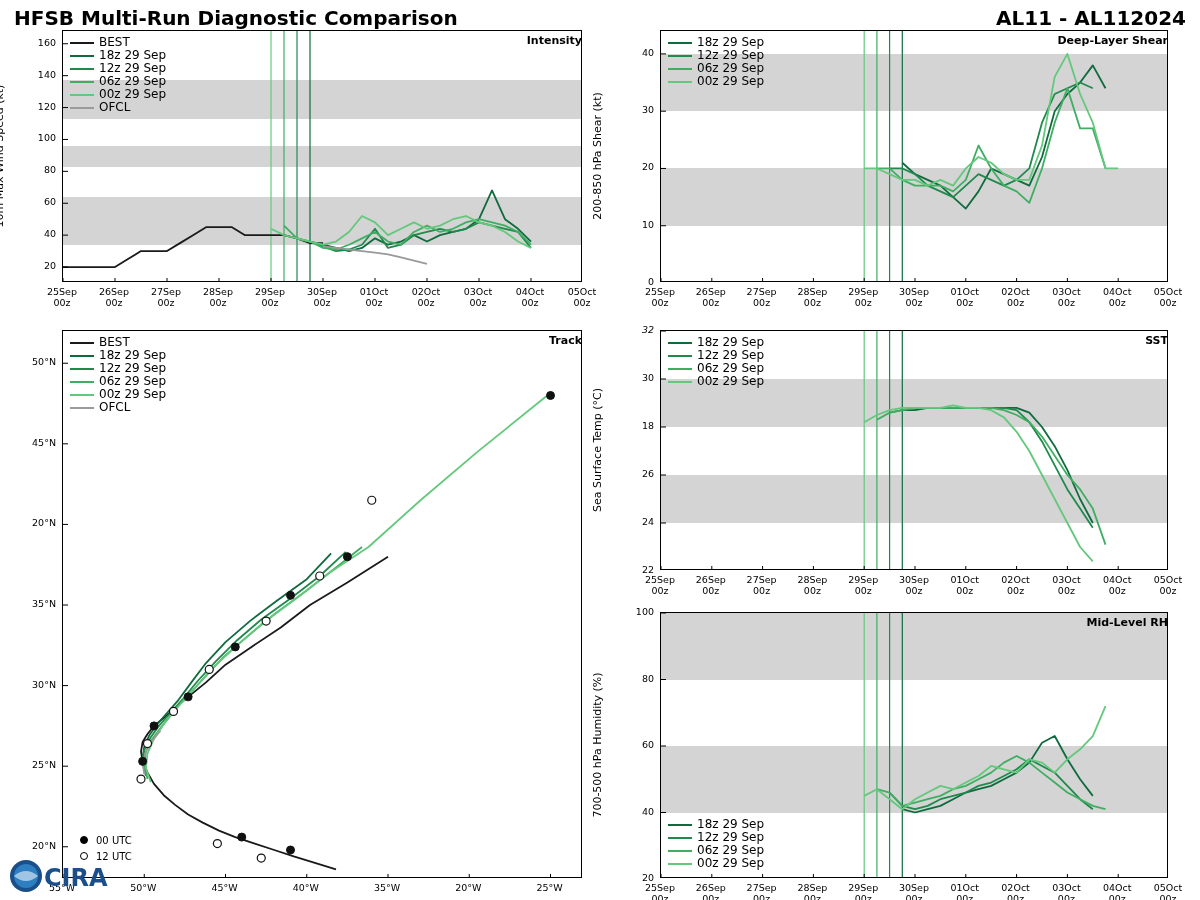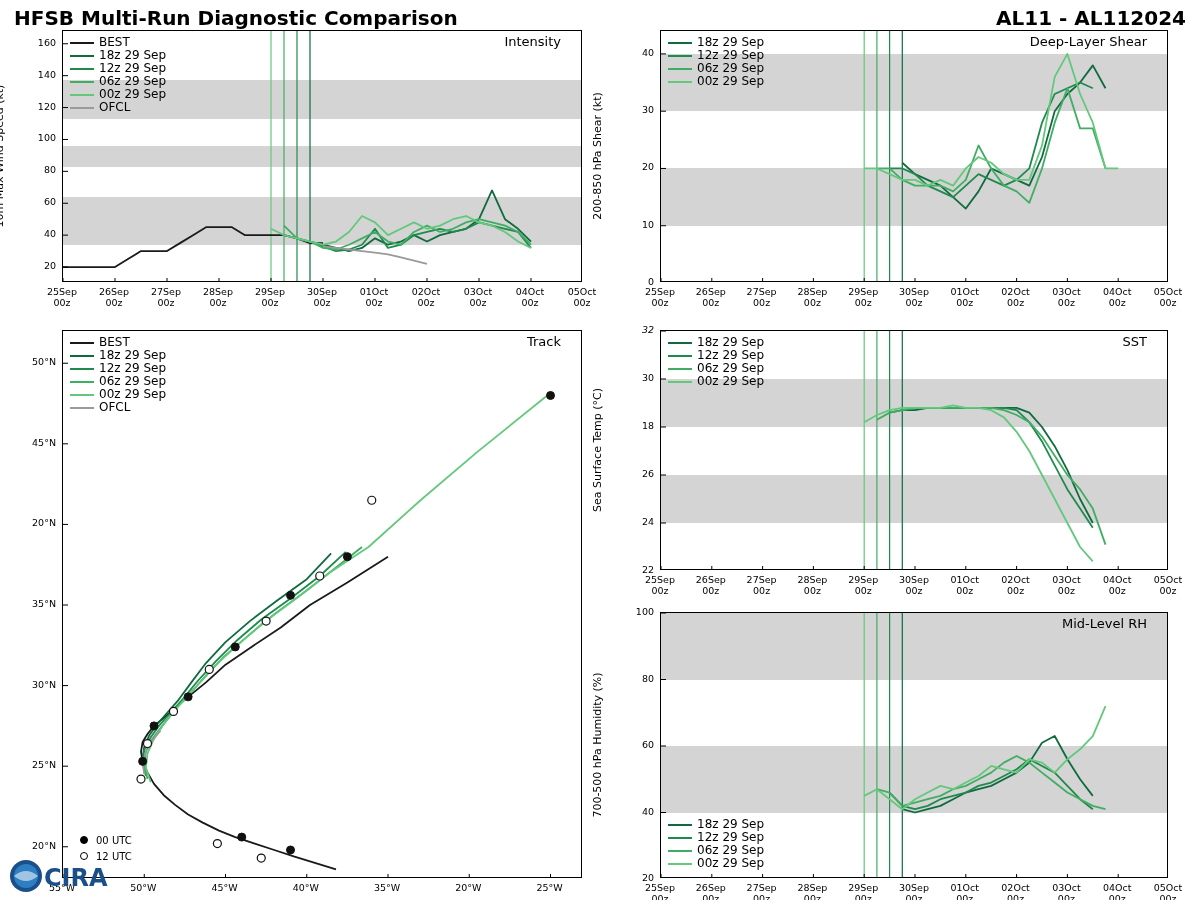--- a/index.html
+++ b/index.html
@@ -22,22 +22,22 @@
     font-family: "DejaVu Sans", sans-serif;
   }
 
   .panel { position: absolute; }
   .plotbox {
     position: absolute; left: 0; top: 0;
     border: 1px solid #000; background: #fff; overflow: hidden;
   }
   .band { position: absolute; left: 0; right: 0; background: #d4d4d4; }
   .panel-title {
-    position: absolute; right: 21px; top: 4px;
-    font-size: 13px; font-weight: normal; color: #000;
+    position: absolute; right: 0; top: 4px;
+    font-size: 11px; font-weight: bold; color: #000;
     z-index: 6;
   }
   .ylabel {
     position: absolute;
     transform-origin: 0 0;
     font-size: 11px; color: #000;
     white-space: nowrap;
   }
   .tick-lbl {
     position: absolute;

